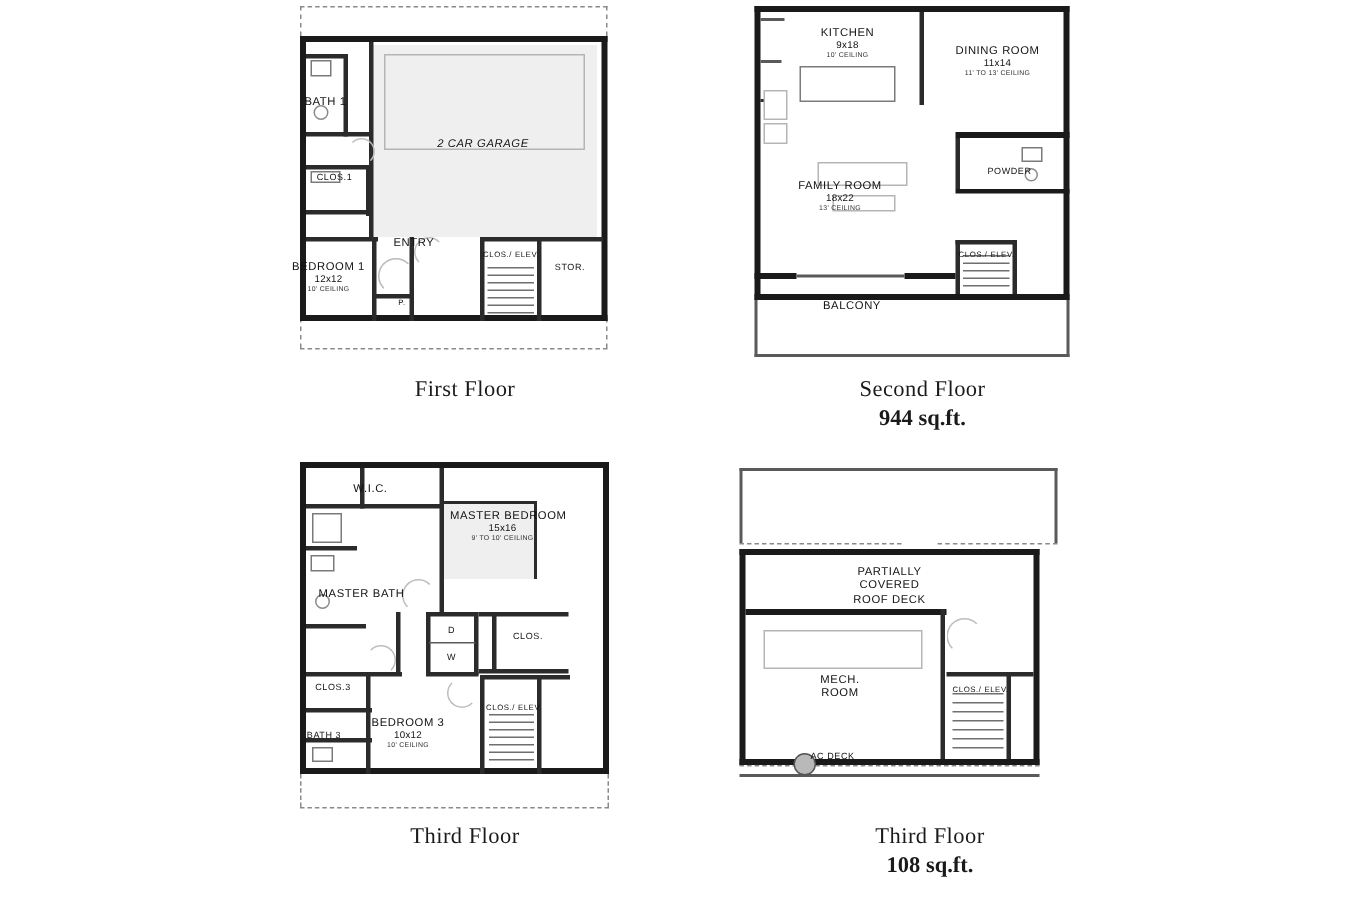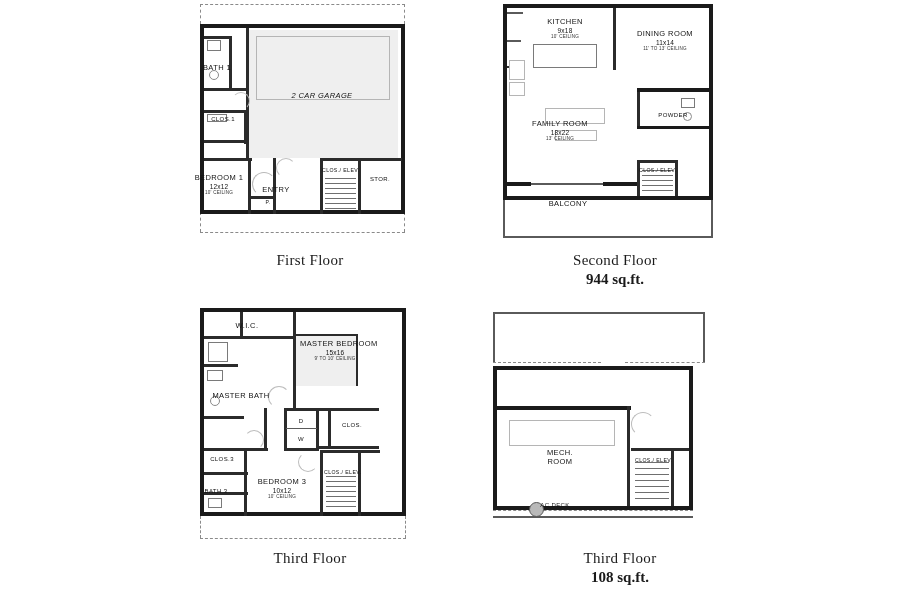--- a/index.html
+++ b/index.html
@@ -100,21 +100,21 @@
         <div class="n">CLOS.1</div>
       </div>
       <div class="lbl" style="left:82px;top:92px;width:120px;font-style:italic;">
         <div class="n">2 CAR GARAGE</div>
       </div>
       <div class="lbl" style="left:10px;top:174px;width:58px;">
         <div class="n">BEDROOM 1</div>
         <div class="d">12x12</div>
         <div class="c">10' CEILING</div>
       </div>
-      <div class="lbl" style="left:74px;top:186px;width:44px;">
+      <div class="lbl" style="left:74px;top:158px;width:44px;">
         <div class="n">ENTRY</div>
       </div>
       <div class="lbl xs" style="left:76px;top:200px;width:24px;">
         <div class="n">P.</div>
       </div>
       <div class="lbl xs" style="left:142px;top:168px;width:36px;">
         <div class="n">CLOS./ ELEV.</div>
       </div>
       <div class="lbl sm" style="left:180px;top:176px;width:40px;">
         <div class="n">STOR.</div>
@@ -284,21 +284,21 @@
       </div>
       <div class="lbl sm" style="left:150px;top:122px;width:44px;">
         <div class="n">CLOS.</div>
       </div>
       <div class="lbl sm" style="left:20px;top:156px;width:44px;">
         <div class="n">CLOS.3</div>
       </div>
       <div class="lbl sm" style="left:14px;top:188px;width:44px;">
         <div class="n">BATH 3</div>
       </div>
-      <div class="lbl" style="left:66px;top:178px;width:72px;">
+      <div class="lbl" style="left:56px;top:178px;width:72px;">
         <div class="n">BEDROOM 3</div>
         <div class="d">10x12</div>
         <div class="c">10' CEILING</div>
       </div>
       <div class="lbl xs" style="left:144px;top:170px;width:34px;">
         <div class="n">CLOS./ ELEV.</div>
       </div>
     </div>
 
     <div class="cap" style="left:-5px;top:250px;">
@@ -337,20 +337,25 @@
           <i style="top:30px"></i>
           <i style="top:36px"></i>
       </div>
       <div class="arc" style="left:146px;top:112px;width:22px;height:22px;
                 border-color:#bdbdbd transparent transparent #bdbdbd;"></div>
 
       <div class="dash-h" style="left:8px;top:210px;width:200px;"></div>
       <div class="thin" style="left:8px;top:216px;width:200px;height:2px;"></div>
       <div class="circ" style="left:44px;top:202px;width:13px;height:13px;background:#b9b9b9;border-color:#555;"></div>
 
+      <div class="lbl" style="left:58px;top:76px;width:100px;line-height:1.25;">
+        <div class="n">PARTIALLY</div>
+        <div class="n">COVERED</div>
+        <div class="n">ROOF DECK</div>
+      </div>
       <div class="lbl" style="left:40px;top:148px;width:70px;line-height:1.25;">
         <div class="n">MECH.</div>
         <div class="n">ROOM</div>
       </div>
       <div class="lbl xs" style="left:150px;top:158px;width:34px;">
         <div class="n">CLOS./ ELEV.</div>
       </div>
       <div class="lbl sm" style="left:44px;top:202px;width:52px;">
         <div class="n">AC DECK</div>
       </div>

